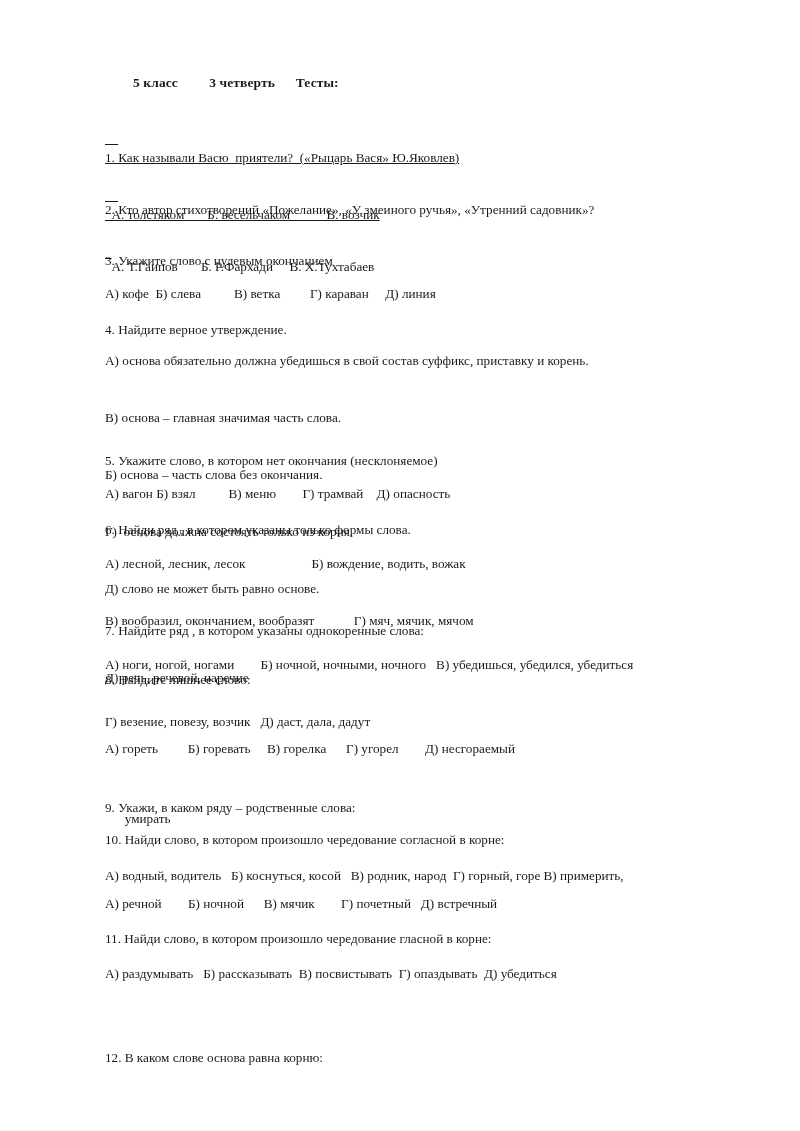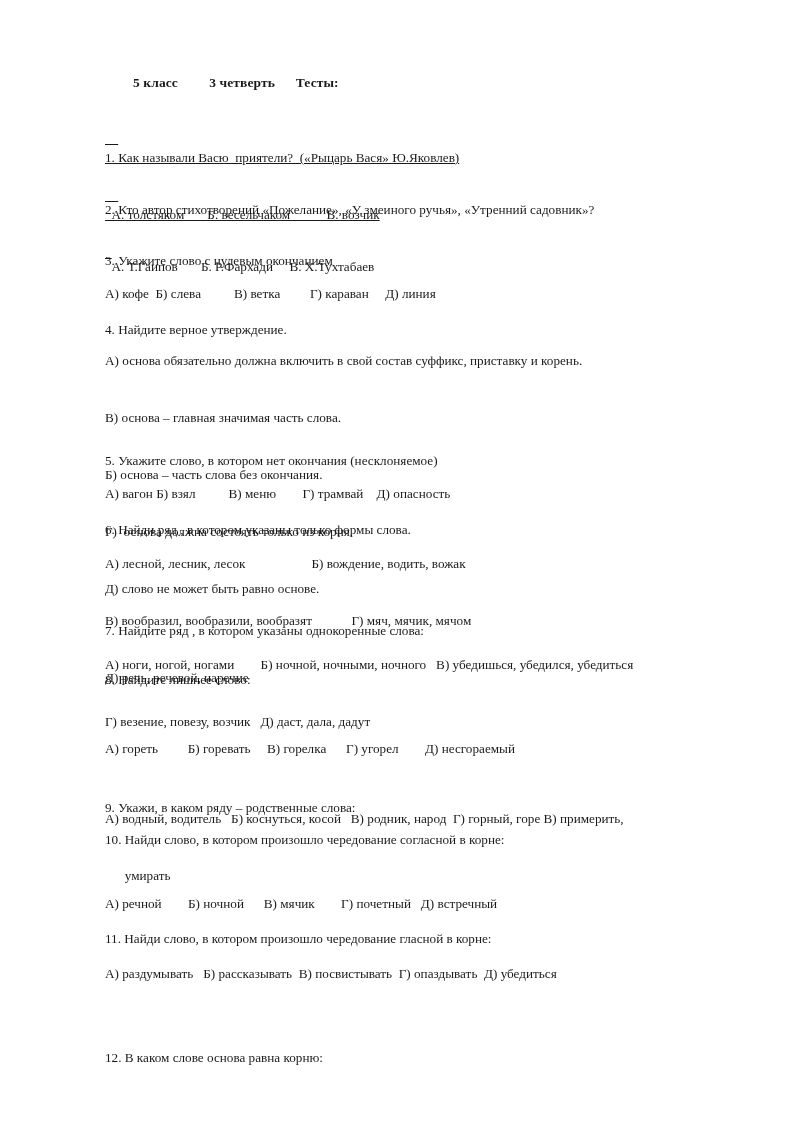--- a/index.html
+++ b/index.html
@@ -72,40 +72,40 @@
     <div class="q-line">3. Укажите слово с нулевым окончанием</div>
   </div>
   <div class="block" style="top:246px;">
     <div class="opt-line">А) кофе  Б) слева          В) ветка         Г) караван     Д) линия</div>
   </div>
 
   <div class="block" style="top:282px;">
     <div class="q-line">4. Найдите верное утверждение.</div>
   </div>
   <div class="block" style="top:313px;">
-    <div class="opt-line">А) основа обязательно должна включить в свой состав суффикс, приставку и корень.</div>
+    <div class="opt-line">А) основа обязательно должна убедишься в свой состав суффикс, приставку и корень.</div>
     <div class="opt-line">В) основа – главная значимая часть слова.</div>
     <div class="opt-line">Б) основа – часть слова без окончания.</div>
     <div class="opt-line">Г)  основа должна состоять только из корня.</div>
     <div class="opt-line">Д) слово не может быть равно основе.</div>
   </div>
 
   <div class="block" style="top:413px;">
     <div class="q-line">5. Укажите слово, в котором нет окончания (несклоняемое)</div>
   </div>
   <div class="block" style="top:446px;">
     <div class="opt-line">А) вагон Б) взял          В) меню        Г) трамвай    Д) опасность</div>
   </div>
 
   <div class="block" style="top:482px;">
     <div class="q-line">6. Найди ряд , в котором указаны только формы слова.</div>
   </div>
   <div class="block" style="top:516px;">
     <div class="opt-line">А) лесной, лесник, лесок                    Б) вождение, водить, вожак</div>
-    <div class="opt-line">В) вообразил, вообразили, вообразят            Г) мяч, мячик, мячом</div>
+    <div class="opt-line">В) вообразил, окончанием, вообразят            Г) мяч, мячик, мячом</div>
     <div class="opt-line">Д) речь, речевой, наречие</div>
   </div>
 
   <div class="block" style="top:583px;">
     <div class="q-line">7. Найдите ряд , в котором указаны однокоренные слова:</div>
   </div>
   <div class="block" style="top:617px;">
     <div class="opt-line">А) ноги, ногой, ногами        Б) ночной, ночными, ночного   В) убедишься, убедился, убедиться</div>
     <div class="opt-line">Г) везение, повезу, возчик   Д) даст, дала, дадут</div>
   </div>
@@ -114,22 +114,22 @@
     <div class="q-line">8. Найдите лишнее слово:</div>
   </div>
   <div class="block" style="top:701px;">
     <div class="opt-line">А) гореть         Б) горевать     В) горелка      Г) угорел        Д) несгораемый</div>
   </div>
 
   <div class="block" style="top:760px;">
     <div class="q-line">9. Укажи, в каком ряду – родственные слова:</div>
   </div>
   <div class="block" style="top:771px;">
+    <div class="opt-line">      умирать</div>
     <div class="opt-line">А) водный, водитель   Б) коснуться, косой   В) родник, народ  Г) горный, горе В) примерить,</div>
-    <div class="opt-line">      умирать</div>
   </div>
 
   <div class="block" style="top:792px;">
     <div class="q-line">10. Найди слово, в котором произошло чередование согласной в корне:</div>
   </div>
   <div class="block" style="top:856px;">
     <div class="opt-line">А) речной        Б) ночной      В) мячик        Г) почетный   Д) встречный</div>
   </div>
 
   <div class="block" style="top:891px;">

